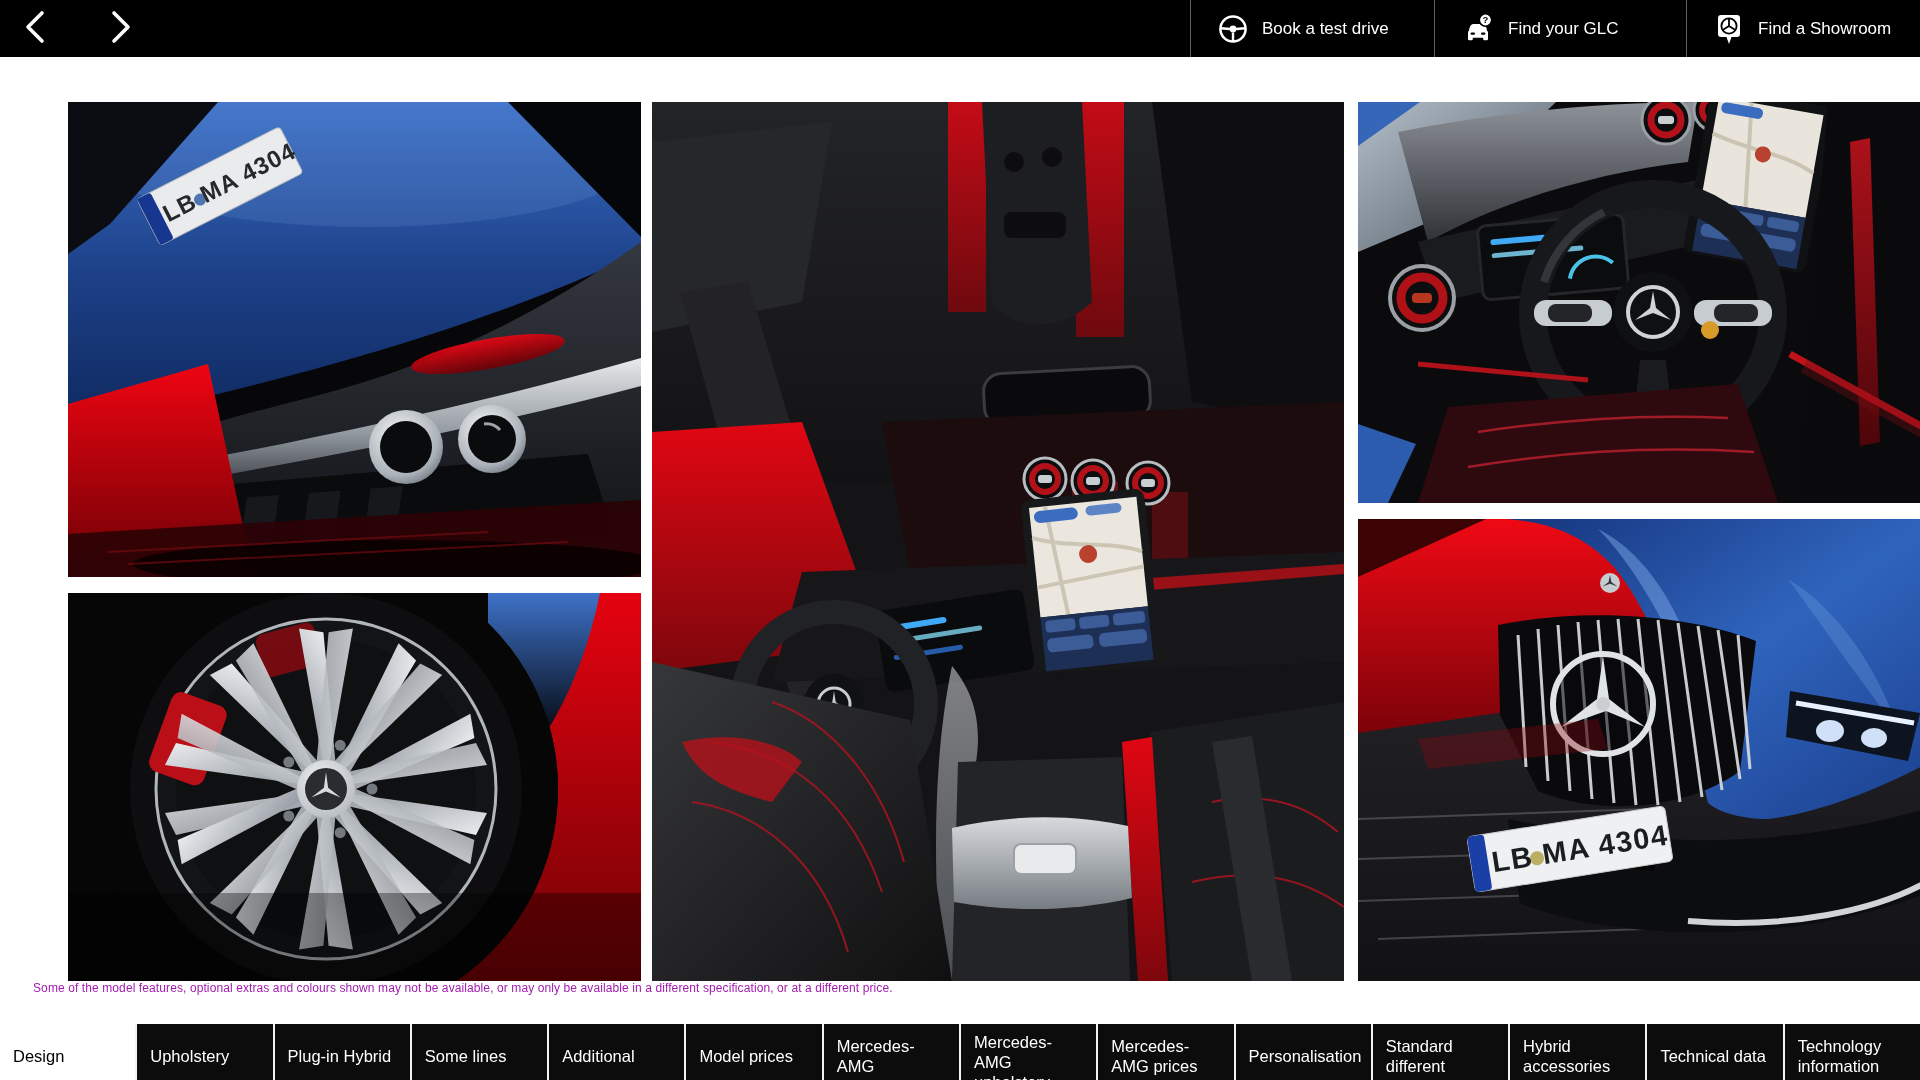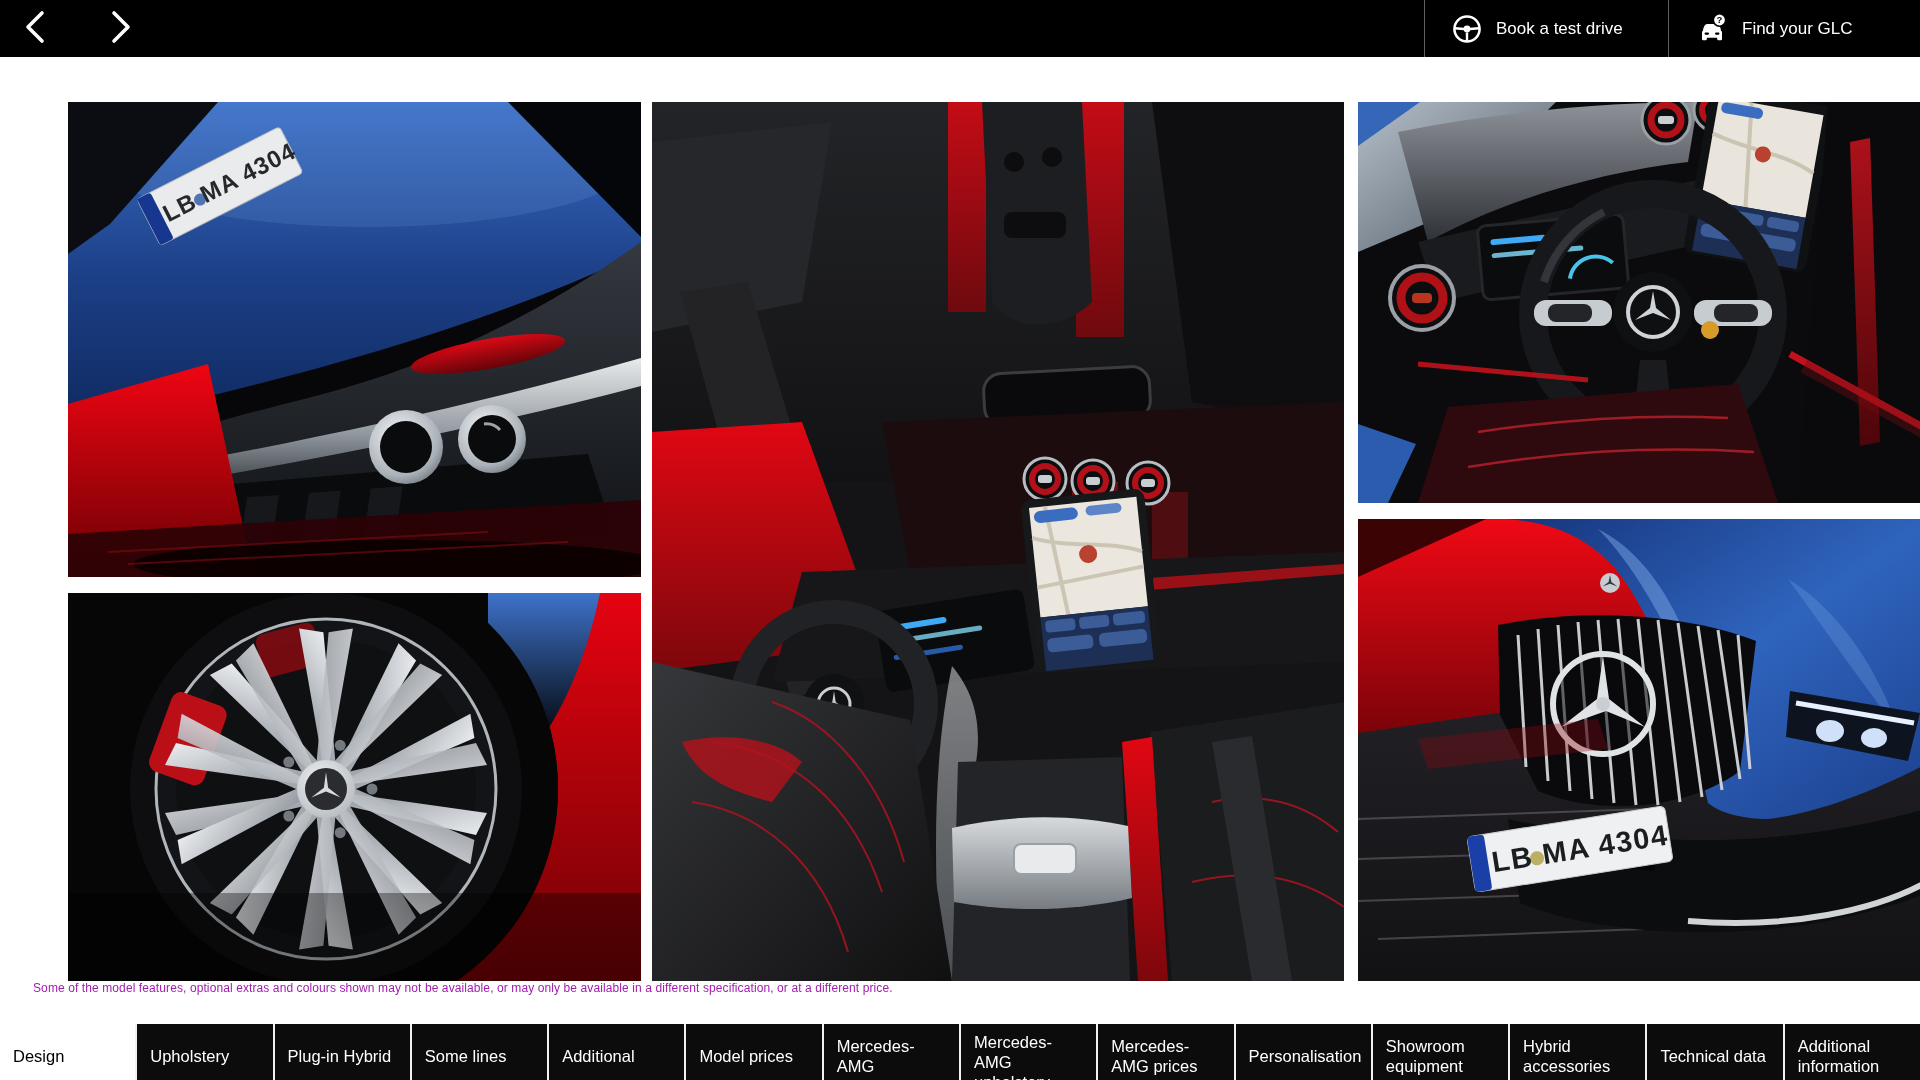--- a/index.html
+++ b/index.html
@@ -91,20 +91,31 @@
         <svg width="34" height="34" viewBox="0 0 34 34">
           <path d="M8 19 c0-2.6 1.6-7 4.2-7 h9.6 c2.6 0 4.2 4.4 4.2 7 l1 .6 v7.4 a1.2 1.2 0 0 1 -1.2 1.2 h-2.4 a1.2 1.2 0 0 1 -1.2 -1.2 v-1.2 h-10.4 v1.2 a1.2 1.2 0 0 1 -1.2 1.2 h-2.4 a1.2 1.2 0 0 1 -1.2 -1.2 v-7.4 Z" fill="#fff"></path>
           <rect x="9.6" y="20.4" width="4.4" height="2.4" rx="1.2" fill="#000"></rect>
           <rect x="20" y="20.4" width="4.4" height="2.4" rx="1.2" fill="#000"></rect>
           <circle cx="24.5" cy="8" r="6.2" fill="#fff" stroke="#000" stroke-width="1.6"></circle>
           <text x="24.5" y="11" text-anchor="middle" font-family="Liberation Sans, sans-serif" font-size="9.5" font-weight="bold" fill="#000">?</text>
         </svg>
       </span>
       <span>Find your GLC</span>
     </button>
+    <button class="topbar-btn b3">
+      <span class="ic">
+        <svg width="32" height="34" viewBox="0 0 32 34">
+          <rect x="5" y="3" width="22" height="22" rx="3" fill="#fff"></rect>
+          <circle cx="16" cy="14" r="7.6" fill="none" stroke="#000" stroke-width="1.8"></circle>
+          <path d="M16 6.4 L16 14 M16 14 L9.6 18 M16 14 L22.4 18" stroke="#000" stroke-width="1.8"></path>
+          <path d="M13.5 25 h5 l-2.5 7 Z" fill="#fff"></path>
+        </svg>
+      </span>
+      <span>Find a Showroom</span>
+    </button>
   </div>
 </header>
 
 <main>
 
   <figure class="photo" id="p1">
     <svg viewBox="0 0 573 475" preserveAspectRatio="none">
       <defs>
         <linearGradient id="g1blue" x1="0" y1="0" x2="0" y2="1">
             <stop offset="0" stop-color="#3a6fc7"></stop>
@@ -507,17 +518,17 @@
   <button class="tab active">Design</button>
   <button class="tab">Upholstery</button>
   <button class="tab">Plug-in Hybrid</button>
   <button class="tab">Some lines</button>
   <button class="tab">Additional</button>
   <button class="tab">Model prices</button>
   <button class="tab">Mercedes-AMG</button>
   <button class="tab">Mercedes-AMG upholstery</button>
   <button class="tab">Mercedes-AMG prices</button>
   <button class="tab">Personalisation</button>
-  <button class="tab">Showroom equipment</button>
+  <button class="tab">Standard different</button>
   <button class="tab">Hybrid accessories</button>
   <button class="tab">Technical data</button>
-  <button class="tab">Additional information</button>
+  <button class="tab">Technology information</button>
 </nav>
 
 </body></html>

